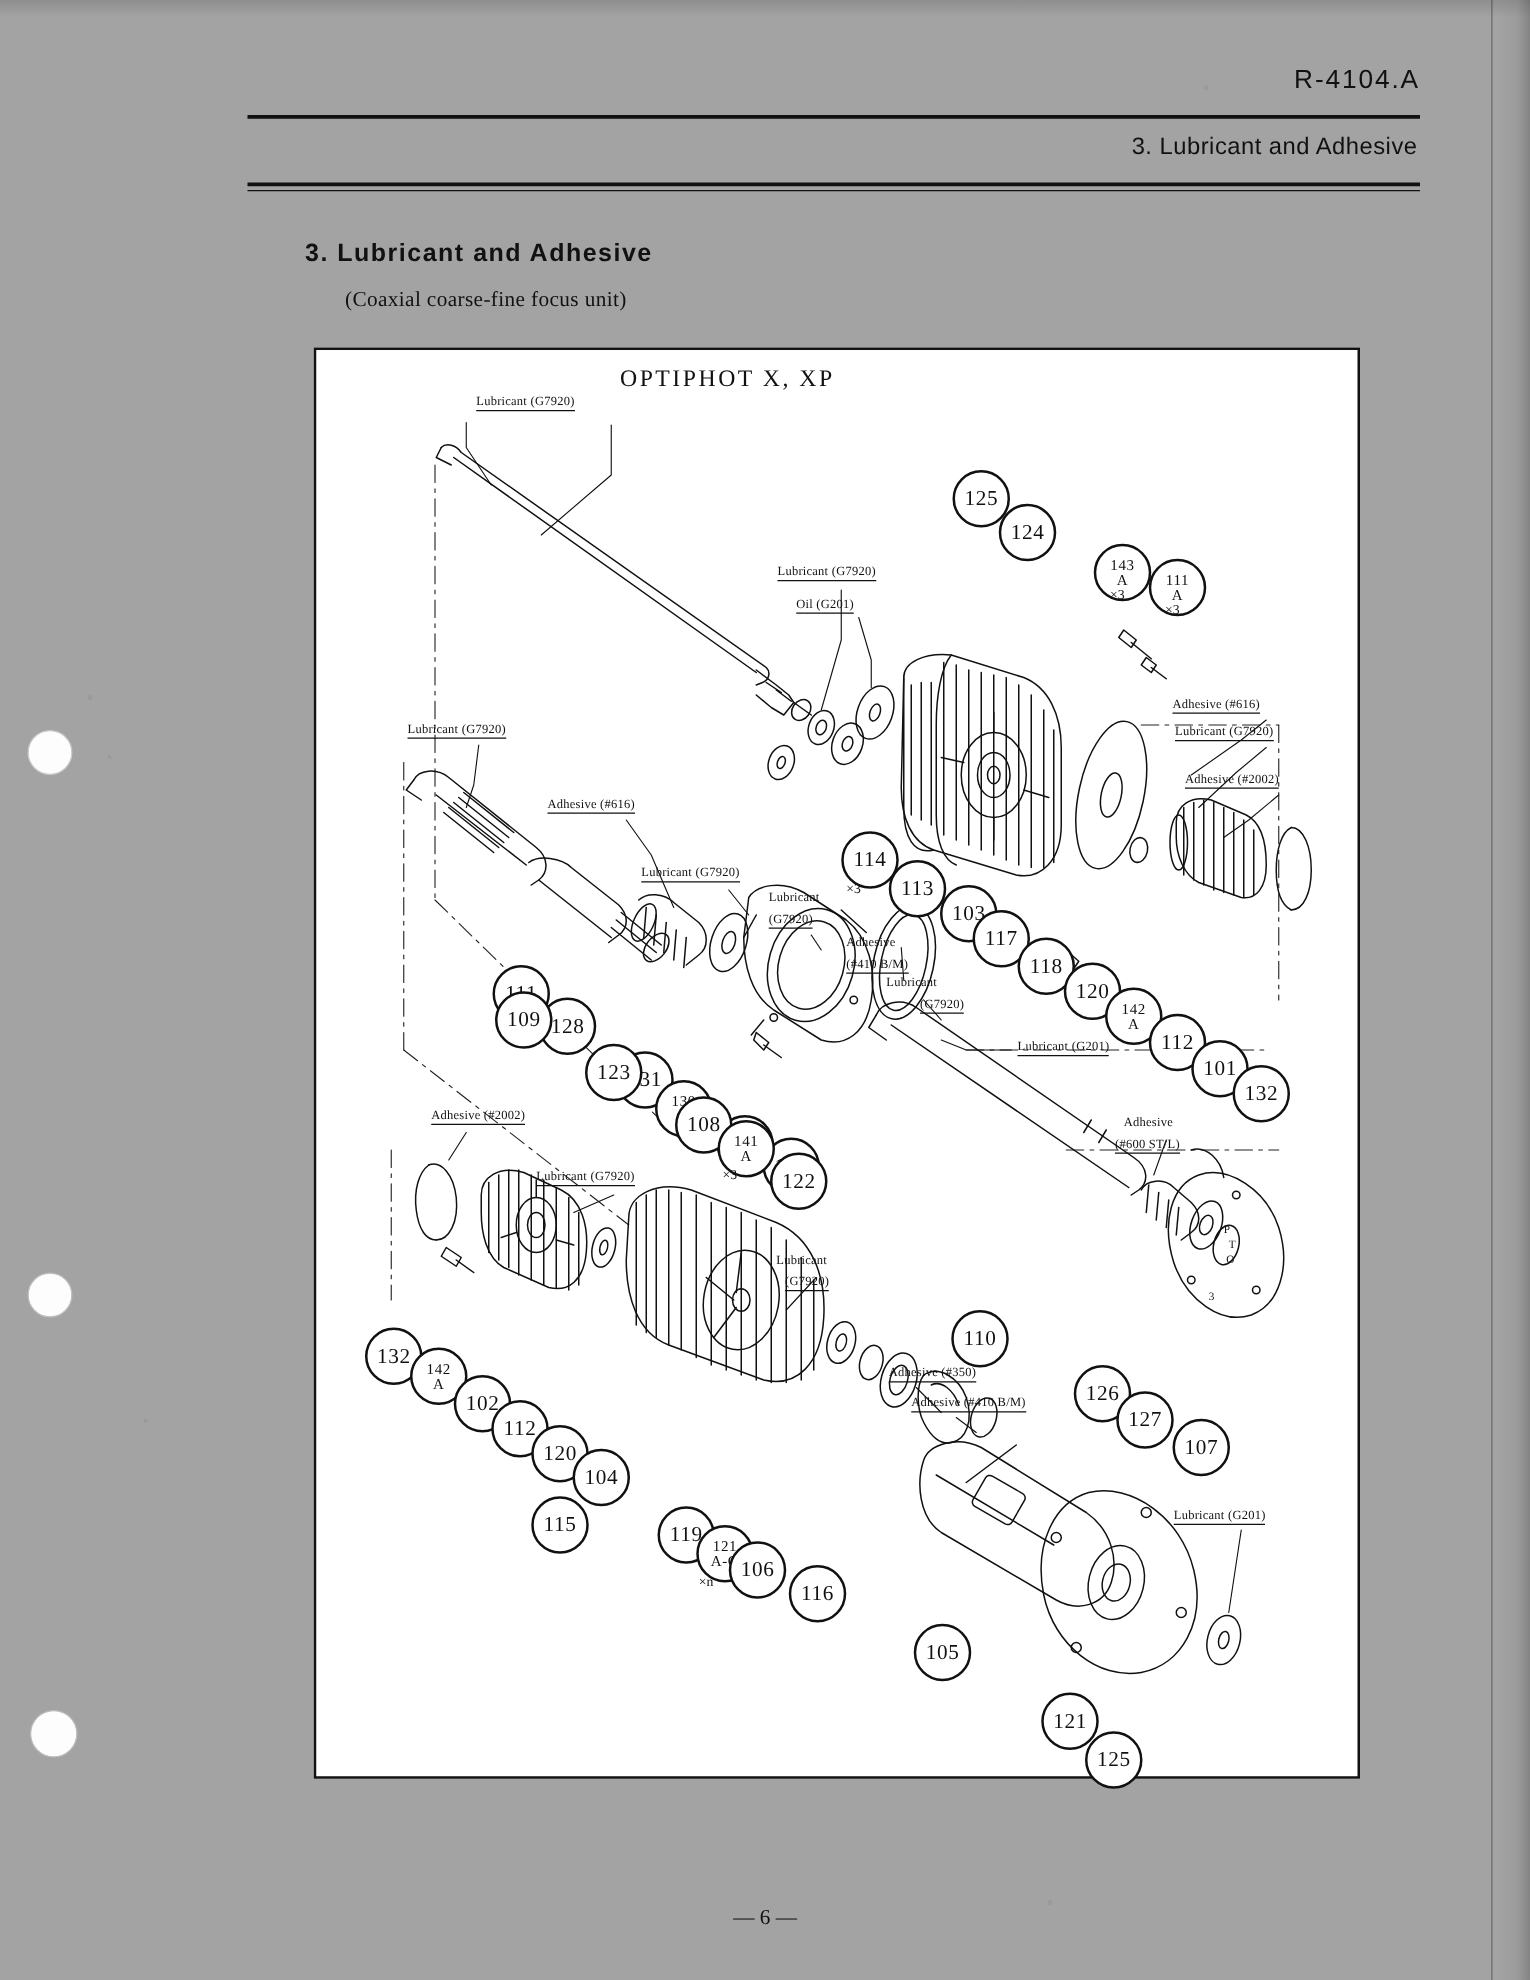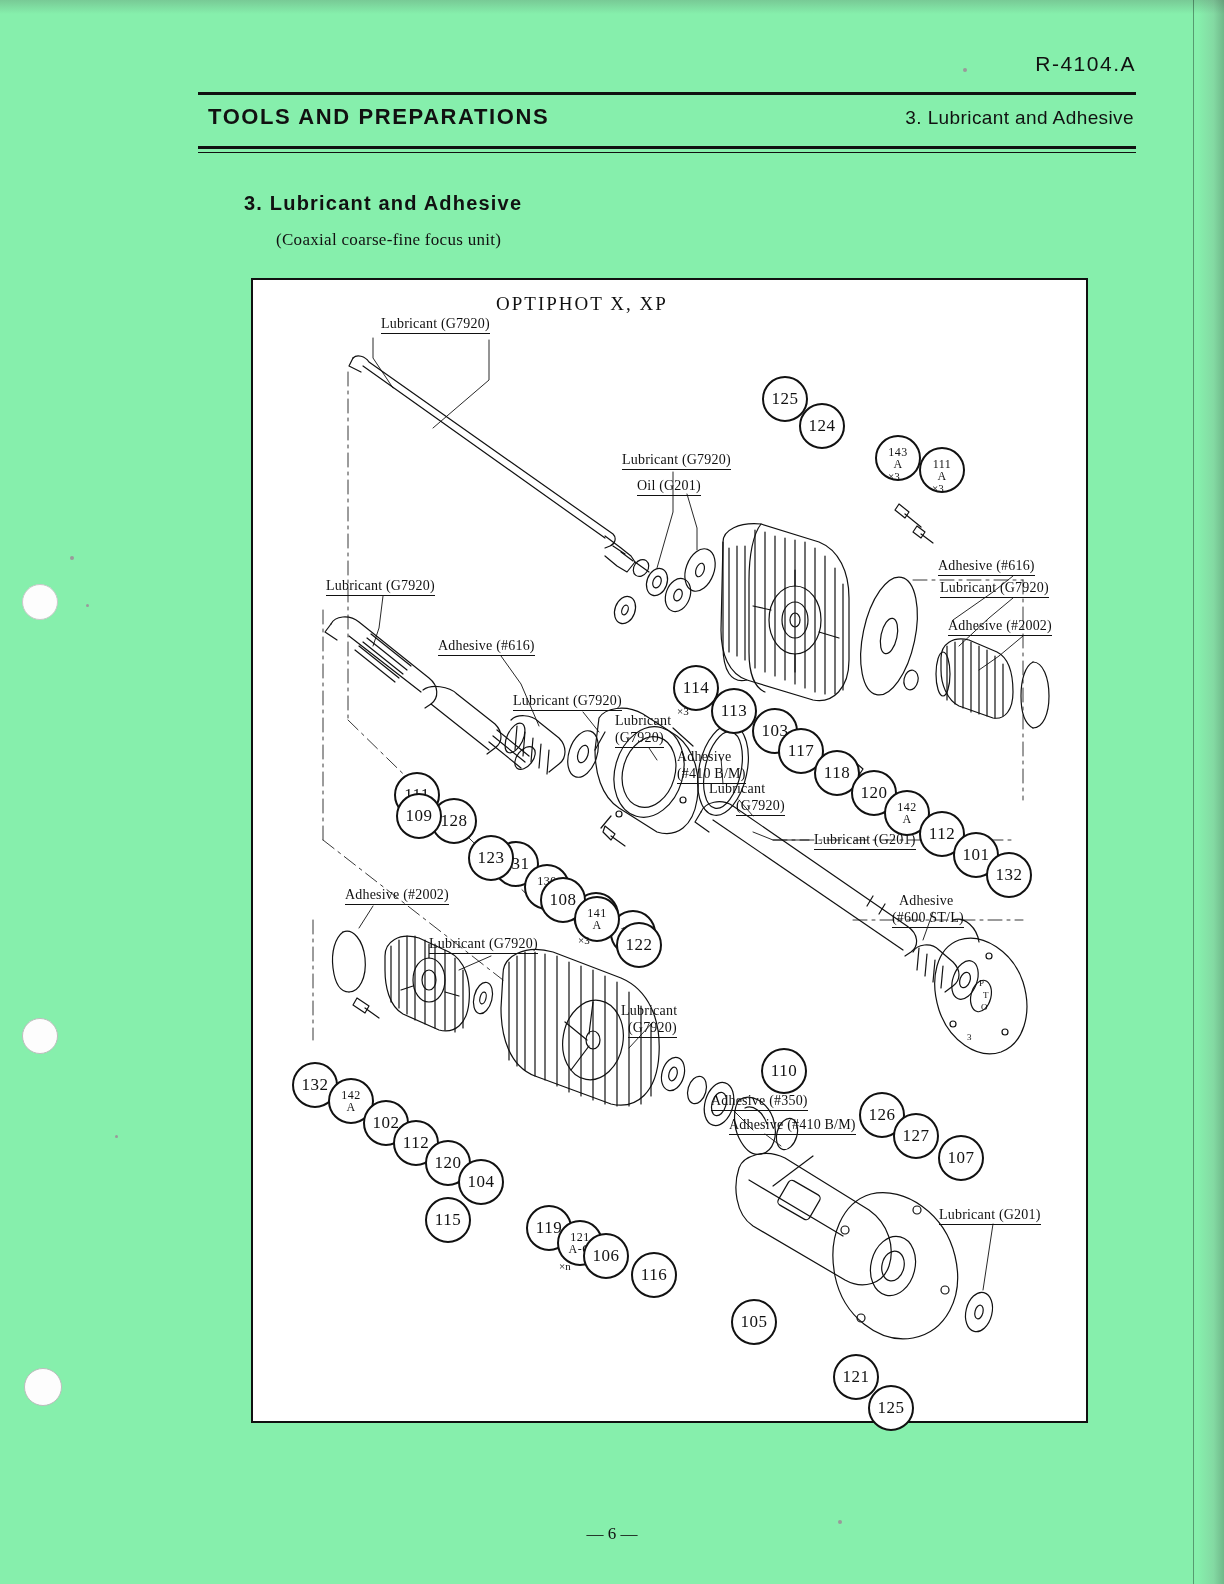--- a/index.html
+++ b/index.html
@@ -11,21 +11,21 @@
     width: 1224px;
     height: 1584px;
     position: relative;
     font-family: "Liberation Sans", sans-serif;
     color: #111;
     overflow: hidden;
   }
   .page {
     position: absolute;
     inset: 0;
-    background: #86efac;
+    background: #a3a3a3;
   }
   
   .scan-edge-right {
     position: absolute;
     top: 0; right: 0; width: 26px; height: 100%;
     background: linear-gradient(to right, rgba(255,255,255,0) 0%, rgba(120,120,120,0.18) 60%, rgba(60,60,60,0.30) 100%);
     pointer-events: none;
   }
   .scan-edge-top {
     position: absolute;
@@ -164,21 +164,21 @@
   .mult {
     position: absolute;
     font-size: 11px;
     font-family: "Liberation Serif", serif;
   }
 
   
   .lbl {
     position: absolute;
     font-family: "Liberation Serif", serif;
-    font-size: 14px;
+    font-size: 10px;
     white-space: nowrap;
     border-bottom: 1.4px solid #111;
     padding-bottom: 1px;
     letter-spacing: 0.2px;
   }
   .lbl.nounder { border-bottom: none; }
 
   
   .art {
     position: absolute;
@@ -203,21 +203,20 @@
   <div class="speck" style="left:70px; top:556px; width:4px; height:4px;"></div>
   <div class="speck" style="left:86px; top:604px; width:3px; height:3px;"></div>
   <div class="speck" style="left:115px; top:1135px; width:3px; height:3px;"></div>
   <div class="speck" style="left:838px; top:1520px; width:4px; height:4px;"></div>
   <div class="speck" style="left:963px; top:68px; width:4px; height:4px;"></div>
   <div class="speck" style="left:285px; top:737px; width:3px; height:3px;"></div>
 
   <div class="doc-code">R-4104.A</div>
 
   <div class="rule top"></div>
-  <div class="header-left">TOOLS AND PREPARATIONS</div>
   <div class="header-right">3. Lubricant and Adhesive</div>
   <div class="rule bottom"></div>
   <div class="rule bottom2"></div>
 
   <div class="section-title">3.  Lubricant and Adhesive</div>
   <div class="section-sub">(Coaxial coarse-fine focus unit)</div>
 
   <div class="figure-box">
     <div class="figure-inner-title">OPTIPHOT X, XP</div>
 

